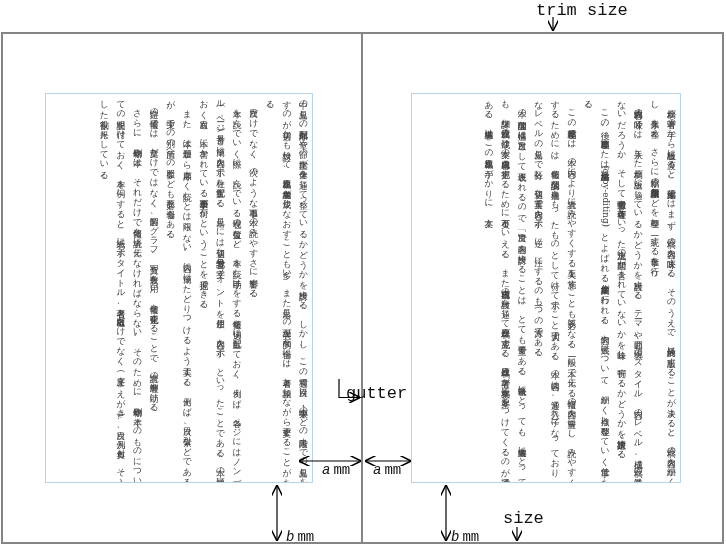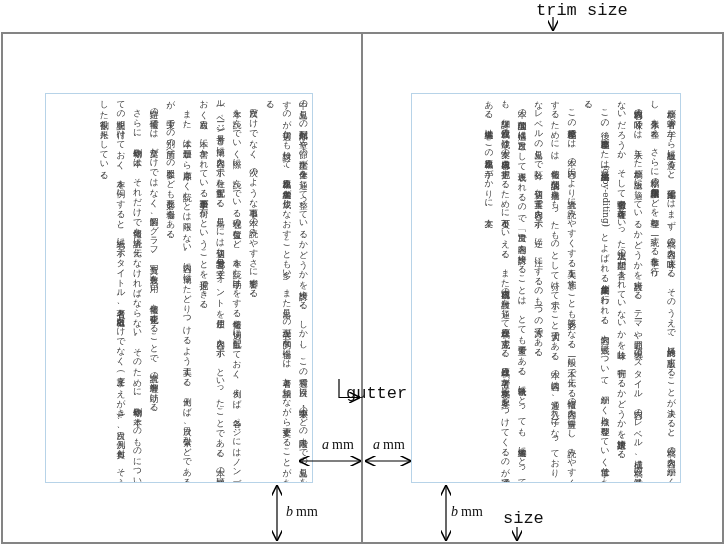--- a/index.html
+++ b/index.html
@@ -15,21 +15,21 @@
              writing-mode:vertical-rl;
              font-family:"DejaVu Serif","Liberation Serif",serif;
              font-size:8.8px;line-height:16.6px;letter-spacing:0;
              color:var(--body-text);text-align:justify;}
   .textblock p{margin:0;padding:0;}
   .textblock.left{left:45px;width:268px;}
   .textblock.right{left:411px;width:270px;}
   
   .lbl{position:absolute;white-space:nowrap;color:#111;}
   .sans{font-family:Liberation Mono, monospace;font-size:17px;}
-  .dim{font-family:Liberation Serif, serif;font-size:14px;}
+  .dim{font-family:Liberation Mono, monospace;font-size:14px;margin-top:25px;}
   .dim i{font-style:italic;margin-right:3px;}
   #trim-label{left:536px;top:1px;}
   #gutter-label{left:320px;top:384px;margin-left:26px;}
   #foot-label{left:503px;top:509px;}
   #amm-left{left:322px;top:437px;}
   #amm-right{left:373px;top:437px;}
   #bmm-left{left:286px;top:504px;}
   #bmm-right{left:451px;top:504px;}
   #arrows{position:absolute;left:0;top:0;width:726px;height:550px;pointer-events:none;}
   #arrows line,#arrows polyline{stroke:#000;stroke-width:1.2;fill:none;}

